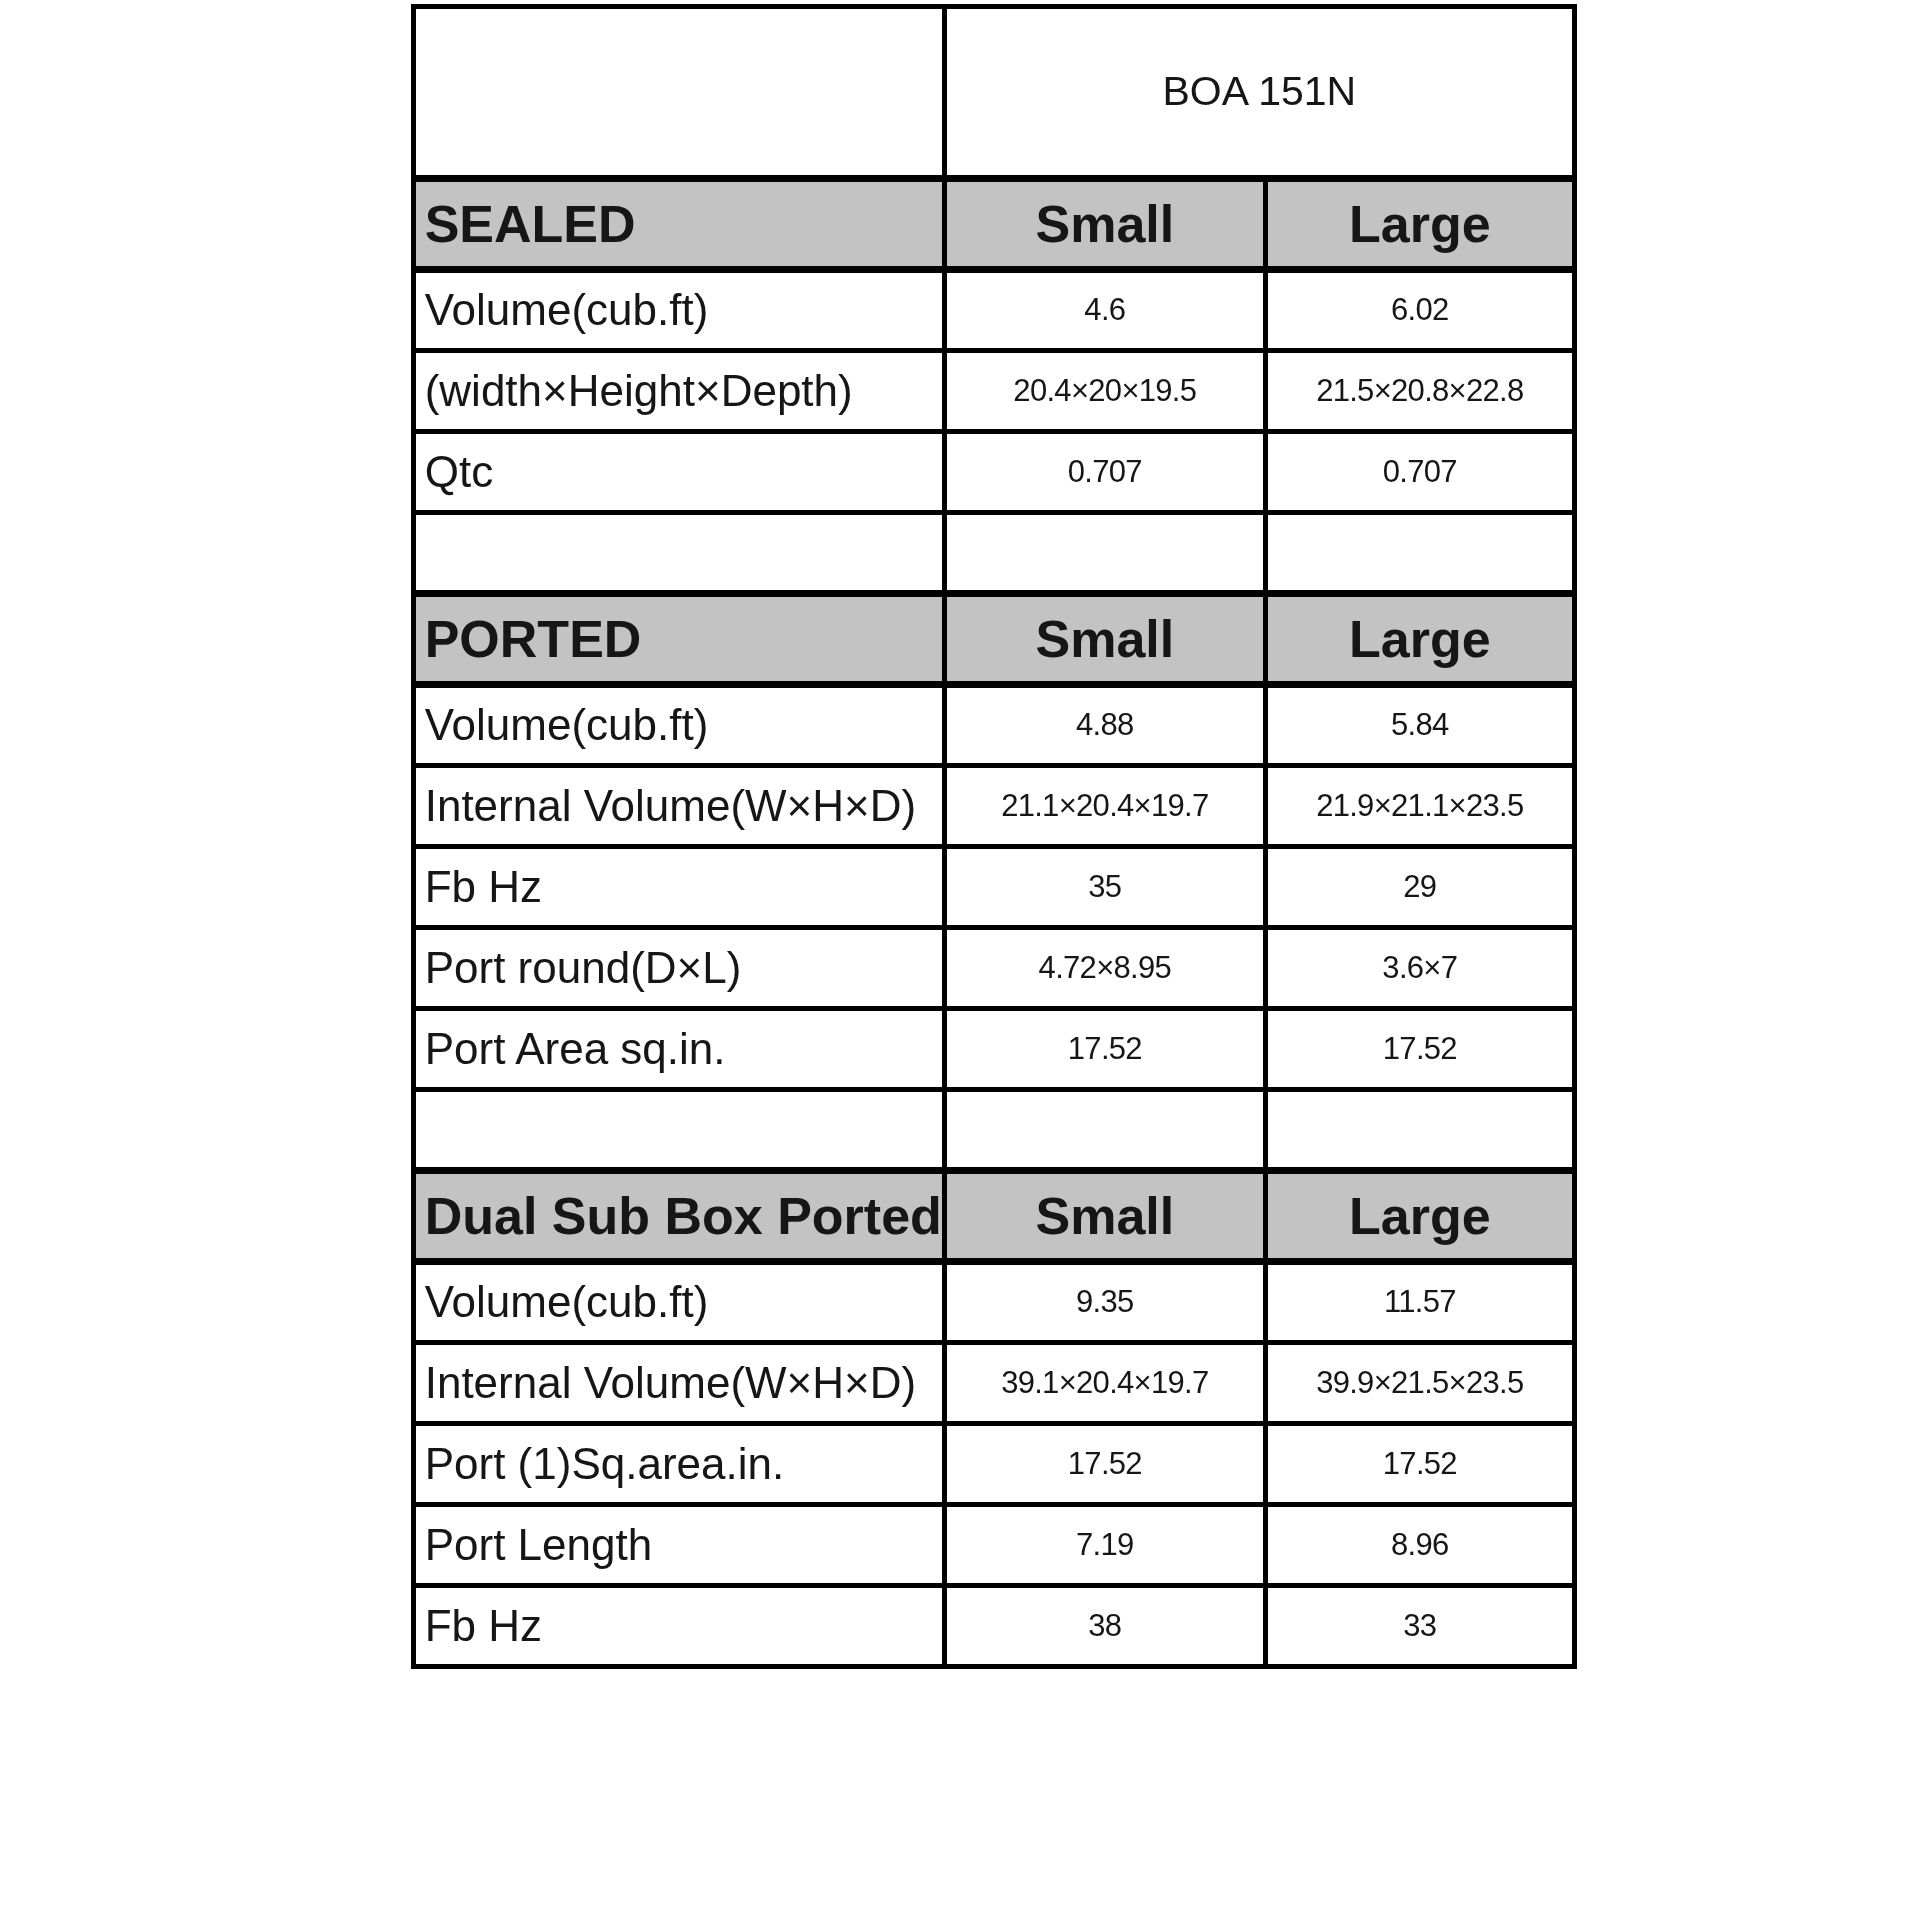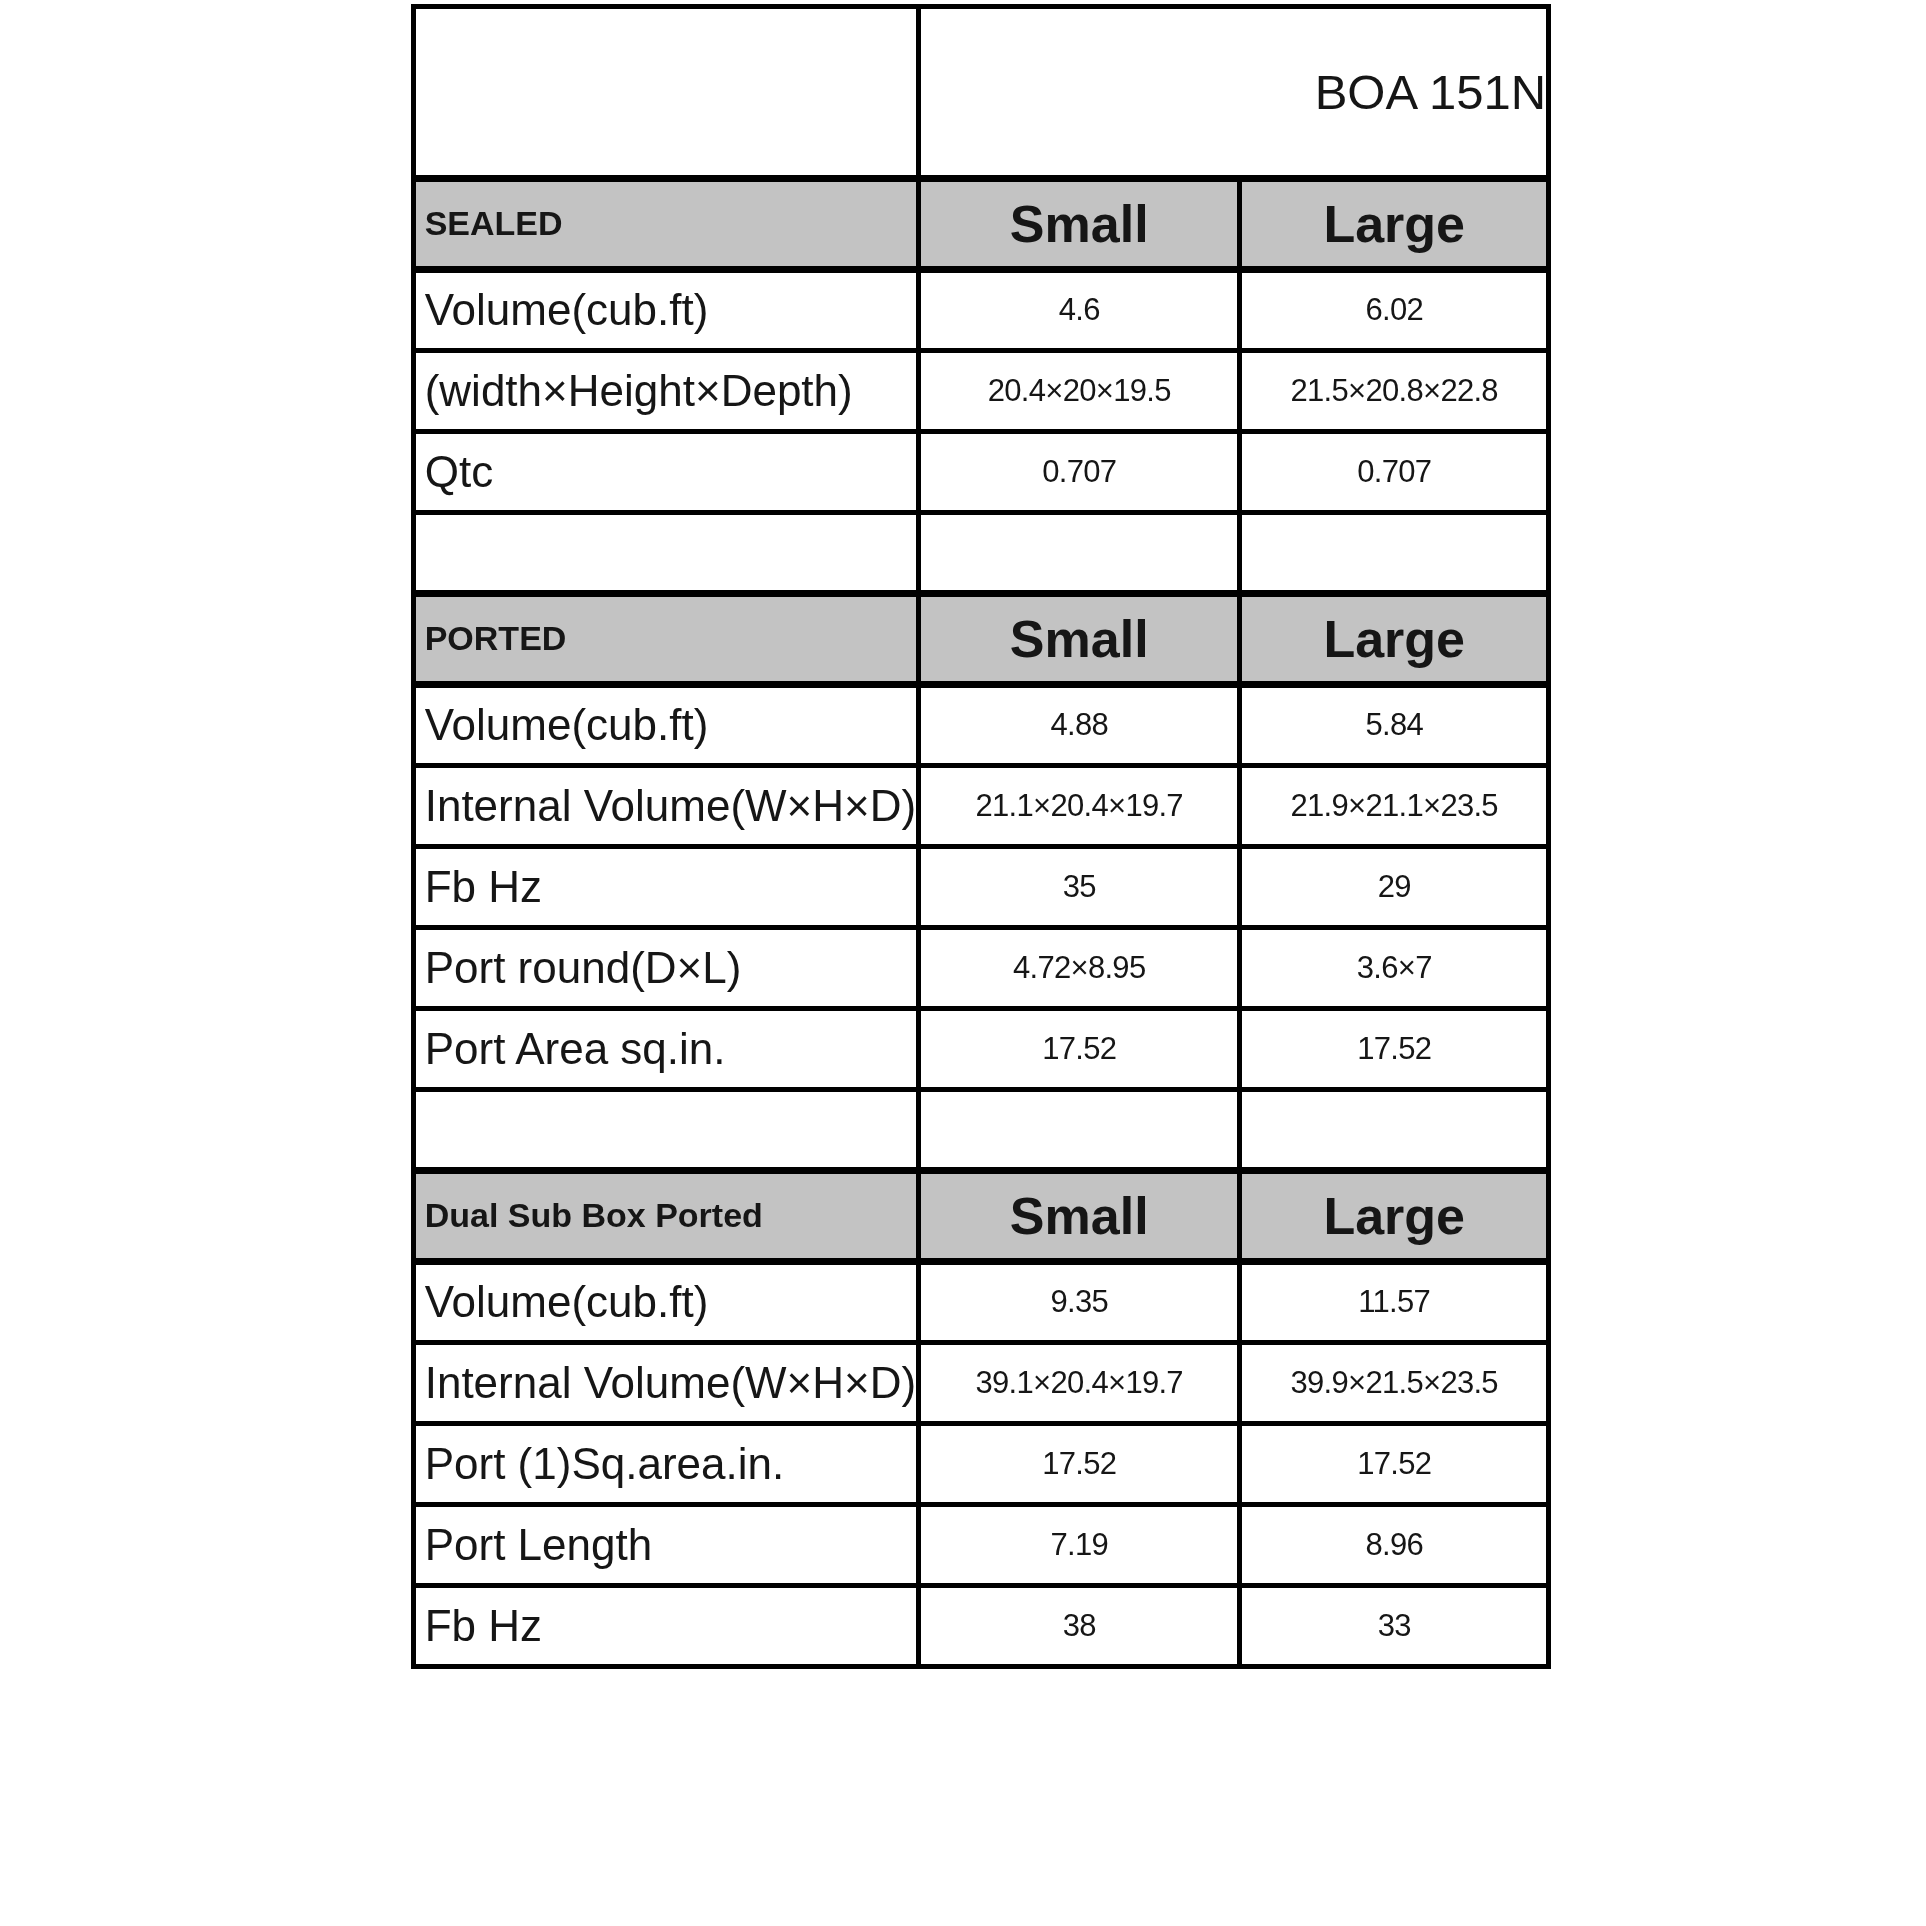--- a/index.html
+++ b/index.html
@@ -45,26 +45,26 @@
     font-size: 31px;
     text-align: center;
     letter-spacing: -0.7px;
   }
   tr.r-hdr td {
     background: #c3c3c3;
     font-weight: bold;
     border-top-width: 7.7px;
     border-bottom-width: 7.7px;
   }
-  tr.r-hdr td.lbl { font-size: 34px; }
+  tr.r-hdr td.lbl { font-size: 52px; }
   tr.r-hdr td.val { font-size: 52px; letter-spacing: 0; }
   tr.r-title td { border-bottom-width: 7.7px; }
   td.product {
-    font-size: 49px;
-    text-align: right;
+    font-size: 41px;
+    text-align: center;
     letter-spacing: 0;
   }
 </style>
 </head>
 <body>
 
 <div id="sheet">
   <table>
     <colgroup>
       <col class="c-label">

